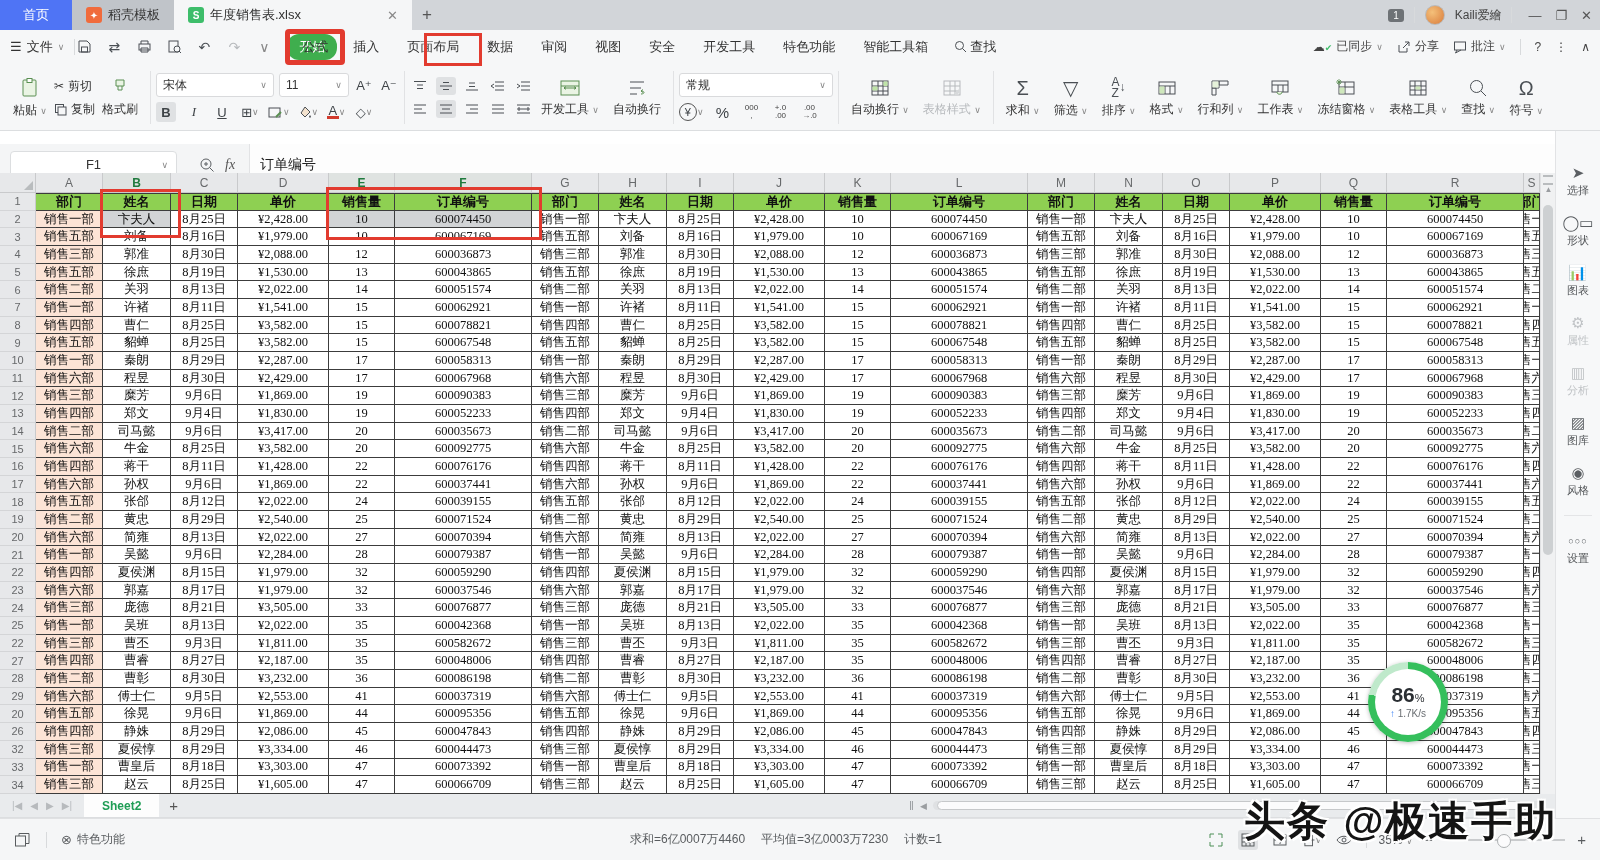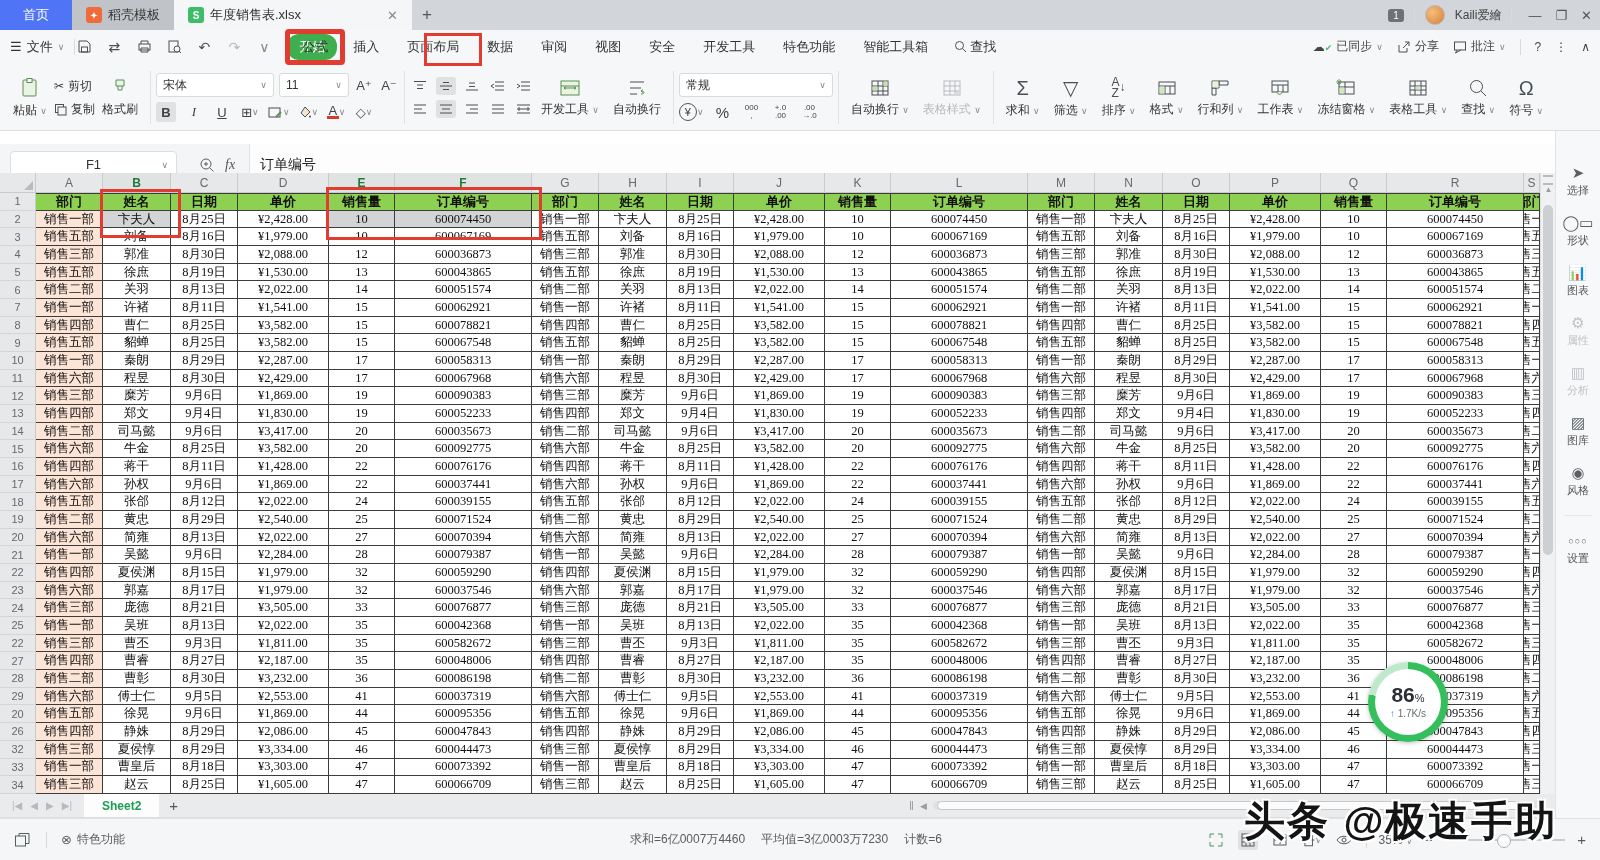--- a/index.html
+++ b/index.html
@@ -1386,21 +1386,21 @@
       </span>
     <span class="vdiv"></span>
     <span style="display:flex;align-items:center;gap:5px;">
       <span style="font-size:13px;">⊗</span>
       <span>特色功能</span>
     </span>
   </div>
   <div class="st-center">
     <span>求和=6亿0007万4460</span>
     <span>平均值=3亿0003万7230</span>
-    <span>计数=6</span>
+    <span>计数=1</span>
   </div>
   <div class="st-right">
     <span class="stic">
         <svg class="icon-svg" width="14" height="14" viewBox="0 0 14 14">
           <path d="M1 5V1h4M9 1h4v4M13 9v4H9M5 13H1V9" fill="none" stroke="#4d8f56"></path>
         </svg>
       </span>
     <span class="stic on">
         <svg class="icon-svg" width="14" height="14" viewBox="0 0 14 14">
           <rect x="1" y="1" width="12" height="12" fill="none" stroke="#595c5f"></rect>

